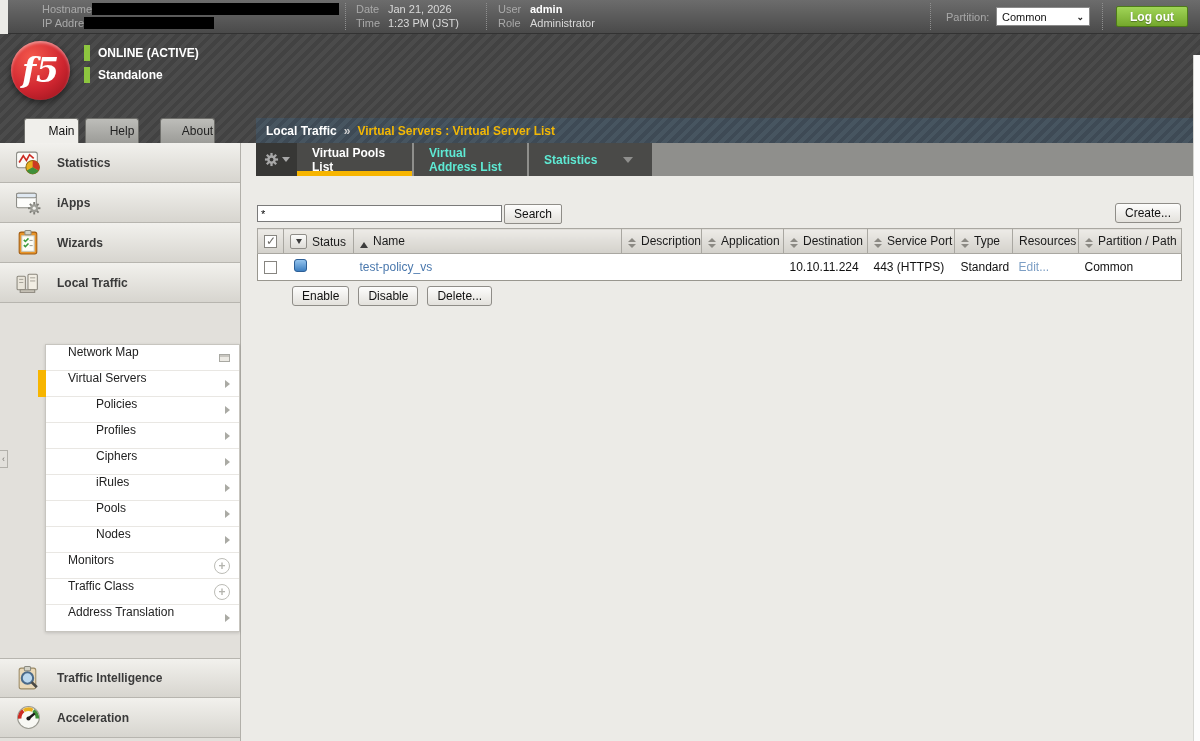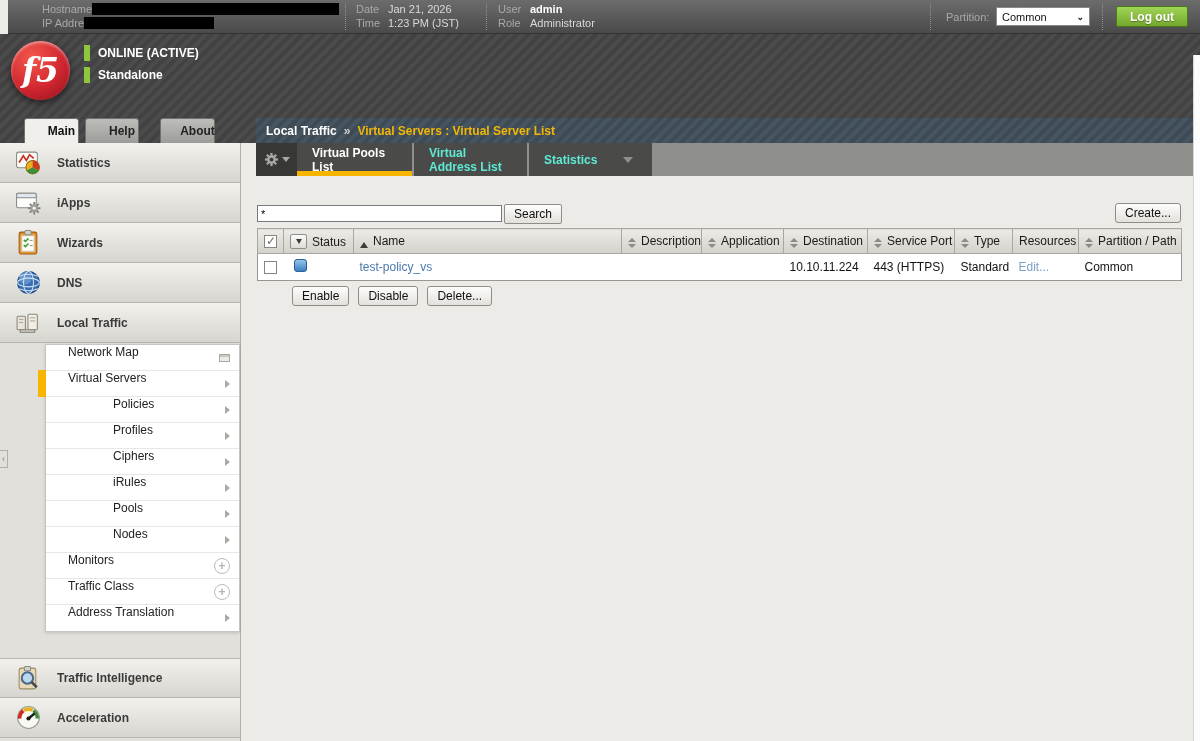--- a/index.html
+++ b/index.html
@@ -32,21 +32,21 @@
     background:radial-gradient(circle at 35% 28%, #f4584c 0%, #d02630 55%, #8e101b 100%);
     box-shadow:0 3px 7px rgba(0,0,0,.5), inset 0 2px 3px rgba(255,255,255,.45);
     color:#fff; font-family:"DejaVu Serif", serif; font-style:italic; font-weight:bold; font-size:33px;
     display:flex; align-items:center; justify-content:center; }
   .status-line { position:absolute; left:84px; display:flex; align-items:center; gap:8px;
     color:#fff; font-weight:bold; font-size:12px; }
   .status-bar { width:6px; height:16px; background:#8dc63f; display:inline-block; }
 
   
   .nav-tab { position:absolute; top:118px; height:25px; border-radius:3px 3px 0 0;
-    display:flex; align-items:center; justify-content:center; font-size:12px; font-weight:bold;
+    display:flex; align-items:center; justify-content:center; font-size:12px; font-weight:normal;
     background:linear-gradient(#bdbdb9,#9c9c98); color:#222; border:1px solid #6f6f6b; border-bottom:none;padding-left:20px; }
   .nav-tab.active { background:#f0efeb; color:#111; }
 
   
   .breadcrumb { position:absolute; top:118px; left:256px; width:937px; height:25px;
     background:repeating-linear-gradient(135deg,#475560 0 4px,#3e4a55 4px 8px);
     display:flex; align-items:center; gap:7px; padding-left:10px;
     font-size:12px; font-weight:bold; color:#fff; }
   .breadcrumb .crumb-sep { color:#cfcfcf; }
   .breadcrumb .crumb-page { color:#f2b705; }
@@ -73,21 +73,21 @@
     font-size:12px; font-weight:bold; color:#3a3a3a; cursor:pointer; }
   .side-item svg { flex:0 0 auto; }
   .side-bottom { position:absolute; top:515px; left:0; right:0; }
   .side-bottom .side-item:first-child { border-top:1px solid #b7b5af; }
 
   .submenu { position:absolute; top:201px; left:45px; width:195px; background:#fff;
     border:1px solid #c7c5bf; box-shadow:0 1px 3px rgba(0,0,0,.15); }
   .sub-item { height:26px; border-bottom:1px solid #e9e7e3; display:flex; 
     padding-left:22px; padding-right:8px; font-size:12px; color:#222; position:relative; cursor:pointer; }
   .sub-item:last-child { border-bottom:none; }
-  .sub-item.indent { padding-left:67px; }
+  .sub-item.indent { padding-left:50px; }
   .sub-item.selected::before { content:""; position:absolute; left:-8px; top:-1px; bottom:-1px;
     width:8px; background:#f7b500; }
   .trail { position:absolute; right:9px; top:50%; transform:translateY(-50%); }
   .trail.arrow { width:0; height:0; border-top:4px solid transparent; border-bottom:4px solid transparent;
     border-left:5px solid #aaaaa4; }
   .trail.plus { width:16px; height:16px; border:1px solid #bcbcb6; border-radius:50%;
     color:#b4b4ae; font-size:12px; line-height:14px; text-align:center; font-weight:bold; }
   .trail.win { width:11px; height:8px; border:1px solid #a8a8a2; background:#eceae4;
     box-shadow:inset 0 2px 0 #c8c6c0; }
 
@@ -246,31 +246,20 @@
         <rect x="6.5" y="6.5" width="12" height="15" fill="#fdfdf6" stroke="#c8c8bc"></rect>
         <rect x="9.5" y="1.5" width="6" height="4" rx="1" fill="#d2d2c8" stroke="#8a8a80"></rect>
         <path d="M8.5 10.5 l1.5 1.5 L13 9" stroke="#3a9a3a" stroke-width="1.5" fill="none"></path>
         <path d="M8.5 15.5 l1.5 1.5 L13 14" stroke="#3a9a3a" stroke-width="1.5" fill="none"></path>
         <line x1="14" y1="11" x2="17" y2="11" stroke="#9a9a90"></line>
         <line x1="14" y1="16" x2="17" y2="16" stroke="#9a9a90"></line>
       </svg>
       <span>Wizards</span>
     </div>
 
-    <div class="side-item">
-      <svg width="27" height="27" viewBox="0 0 26 26">
-        <circle cx="13" cy="13" r="10.5" fill="#3a6cb0" stroke="#1d4a86"></circle>
-        <circle cx="10" cy="9" r="6" fill="#7fb0e0" opacity="0.55"></circle>
-        <ellipse cx="13" cy="13" rx="4.8" ry="10.5" fill="none" stroke="#cfe2f4" stroke-width="1"></ellipse>
-        <ellipse cx="13" cy="13" rx="10.5" ry="4.2" fill="none" stroke="#cfe2f4" stroke-width="1"></ellipse>
-        <path d="M4 7 Q13 3 22 7" fill="none" stroke="#cfe2f4" stroke-width="1"></path>
-        <path d="M4 19 Q13 23 22 19" fill="none" stroke="#cfe2f4" stroke-width="1"></path>
-      </svg>
-      <span>DNS</span>
-    </div>
 
     <div class="side-item">
       <svg width="27" height="27" viewBox="0 0 26 26">
         <rect x="2" y="7" width="8" height="13" rx="1" fill="#e9e5da" stroke="#8a867c"></rect>
         <rect x="12.5" y="5" width="9" height="15" rx="1" fill="#f2eee4" stroke="#8a867c"></rect>
         <line x1="4" y1="10" x2="8" y2="10" stroke="#a8a49a"></line>
           <line x1="4" y1="13" x2="8" y2="13" stroke="#a8a49a"></line>
         <line x1="14.5" y1="8.5" x2="19.5" y2="8.5" stroke="#a8a49a"></line>
           <line x1="14.5" y1="11.5" x2="19.5" y2="11.5" stroke="#a8a49a"></line>
         <rect x="5" y="20" width="14" height="2.5" fill="#cfcabe" stroke="#8a867c"></rect>

